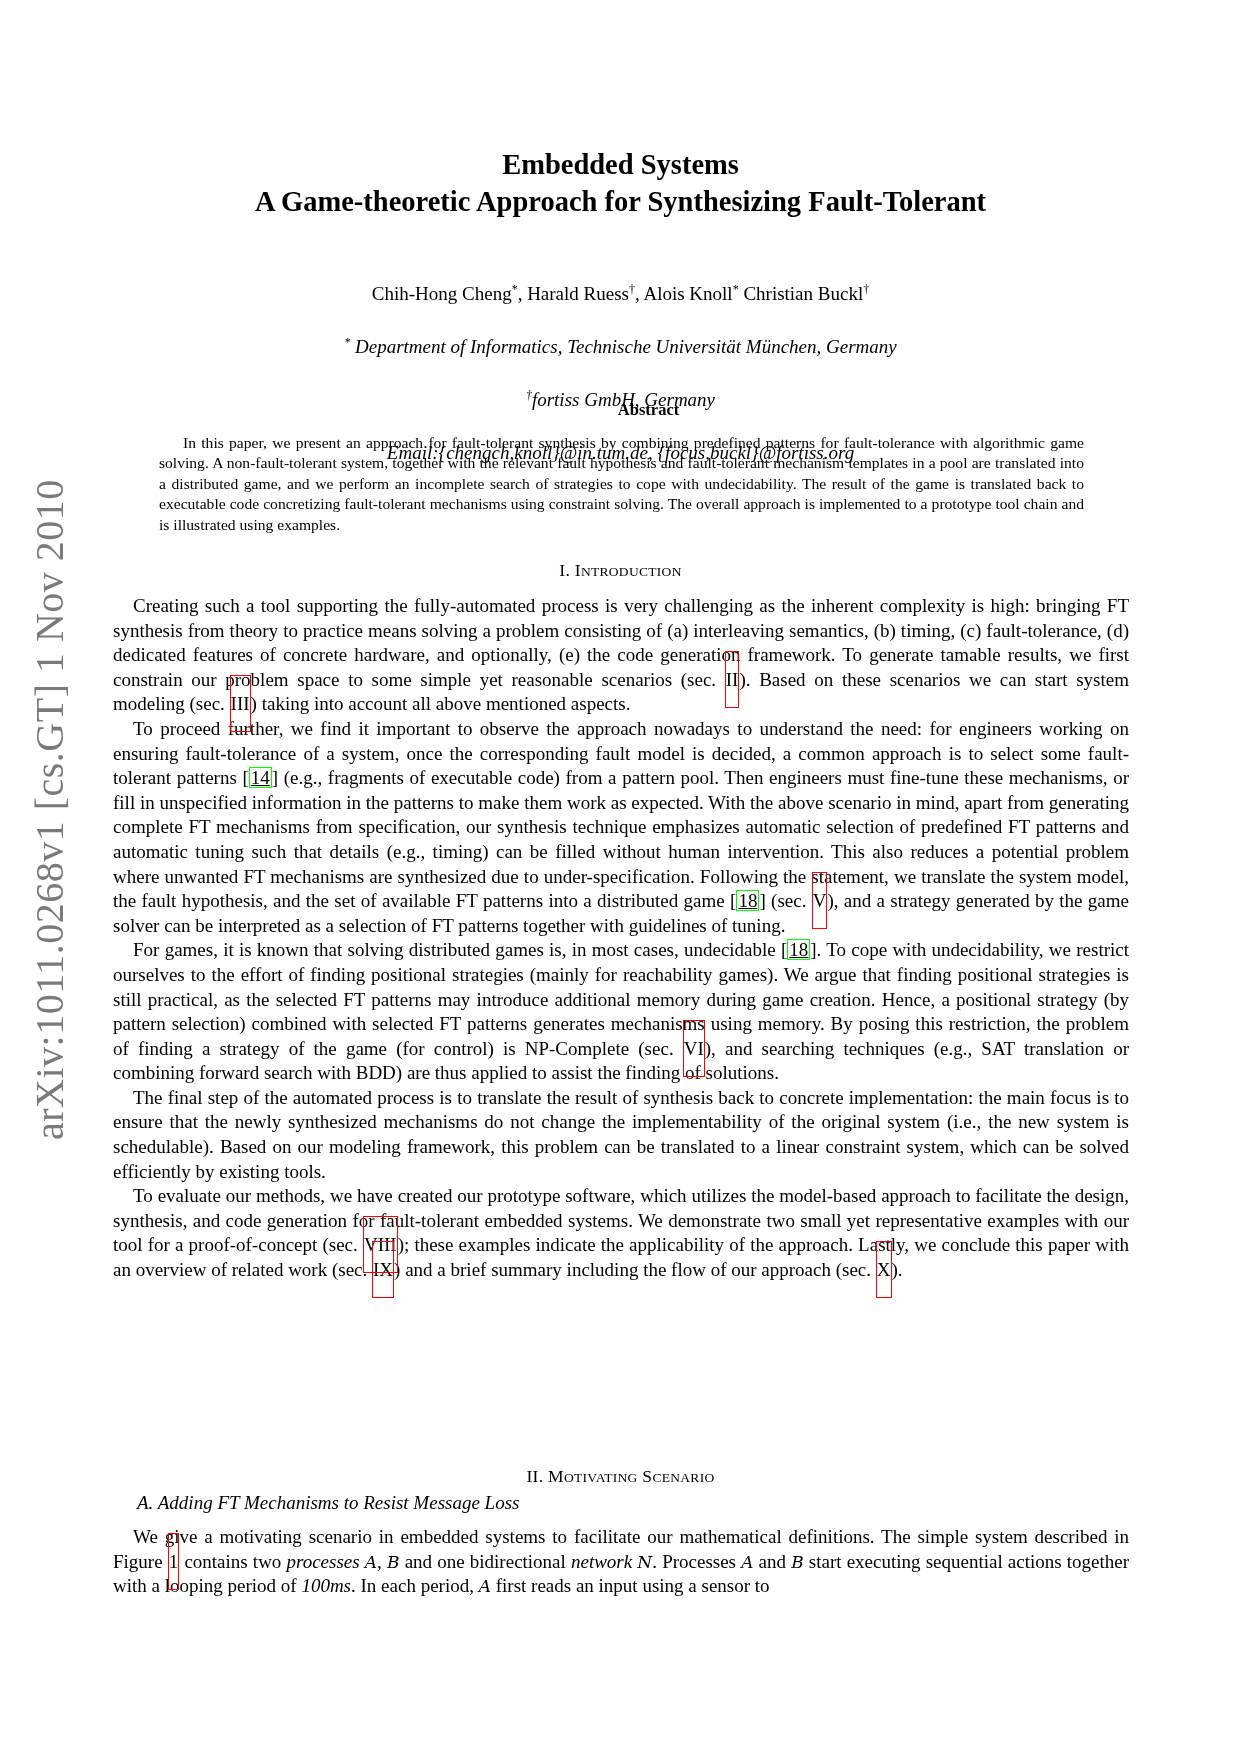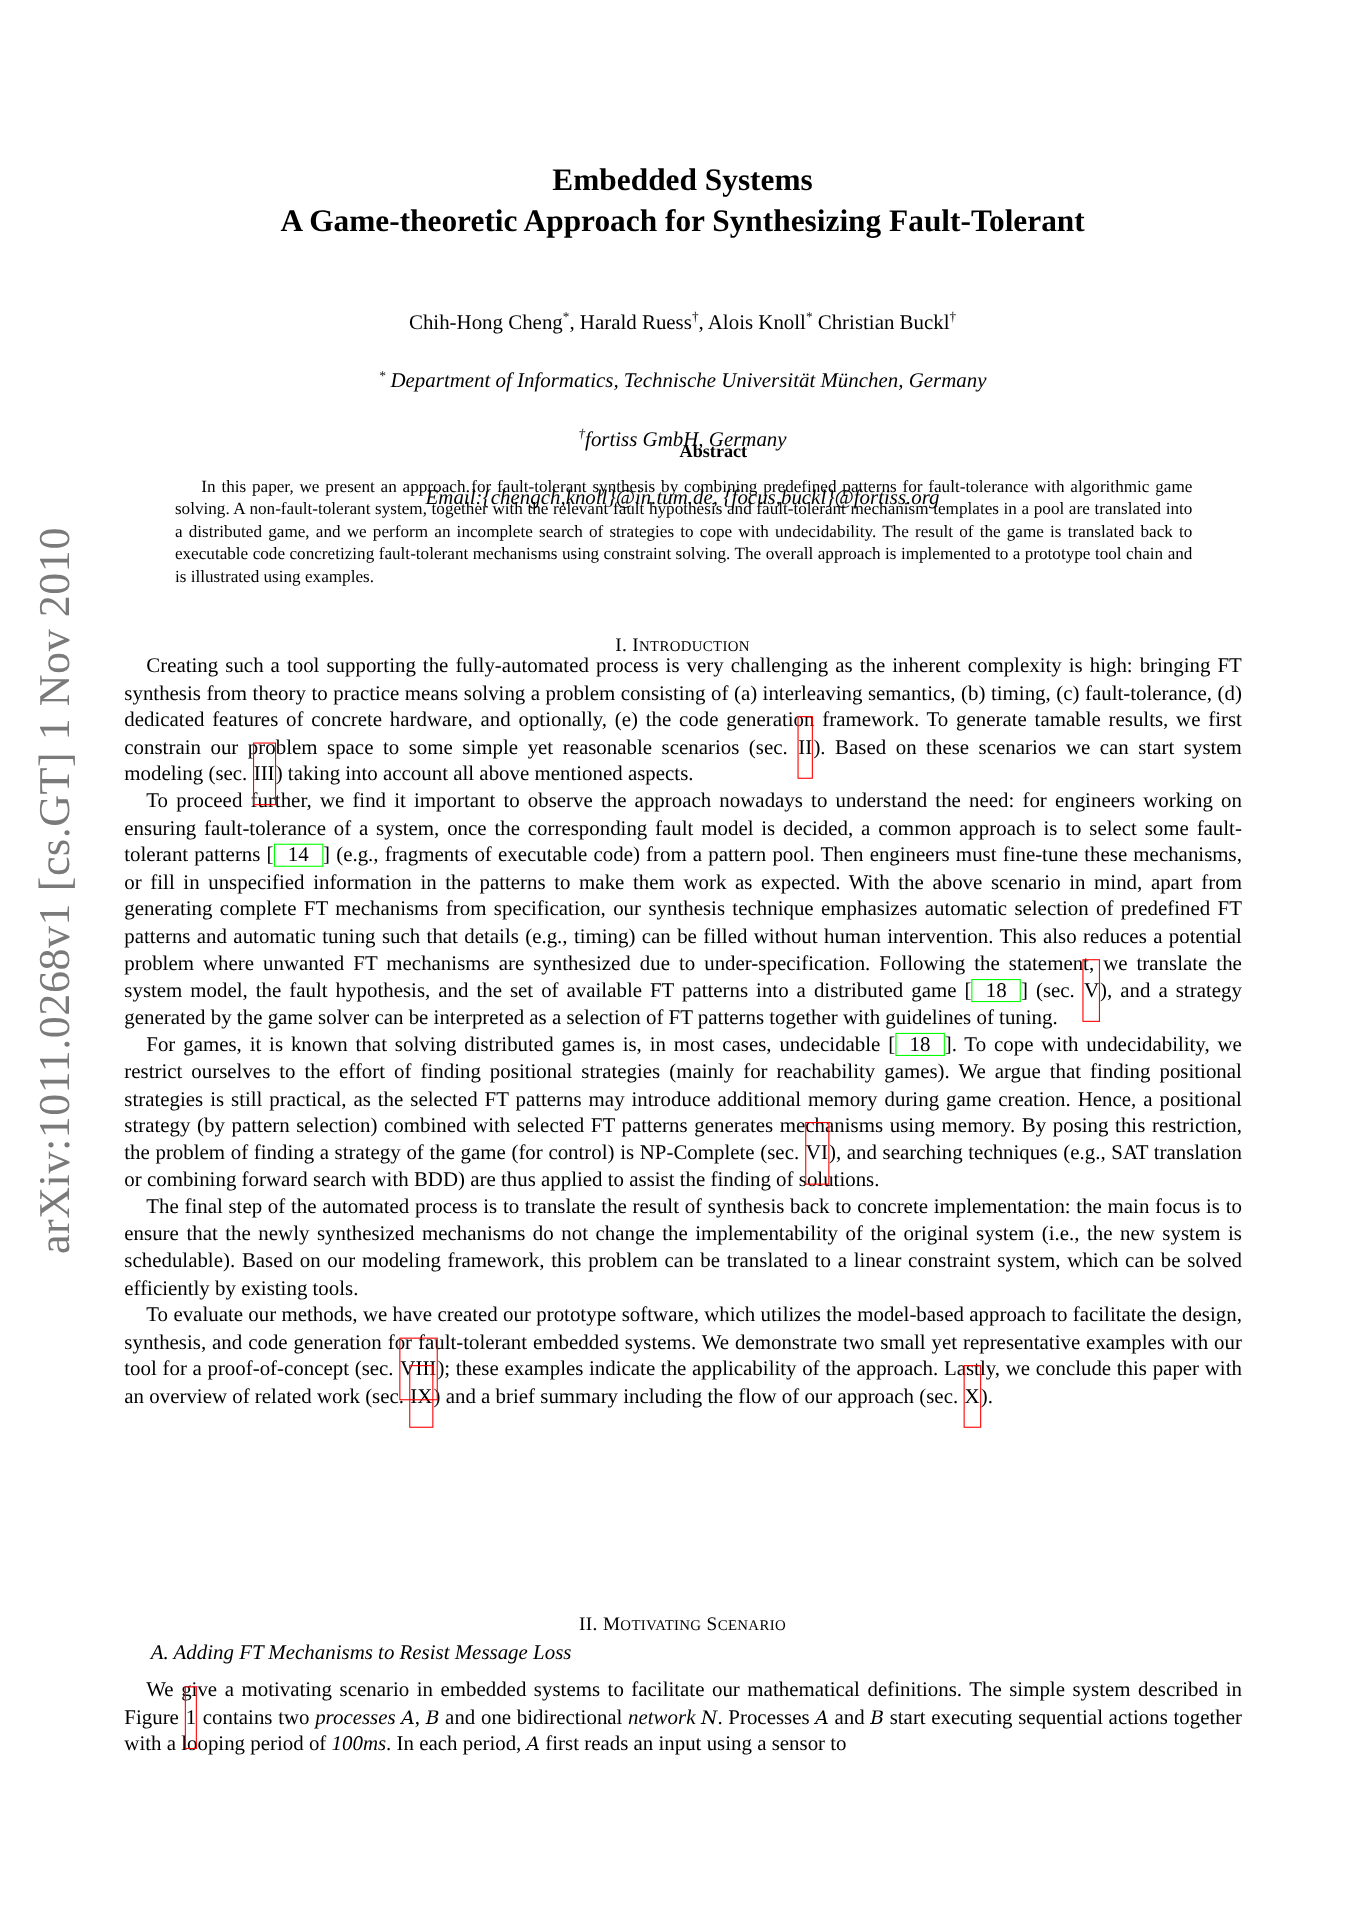--- a/index.html
+++ b/index.html
@@ -39,21 +39,21 @@
   .section-heading .sc { font-size: 13.5px; }
   .body-text {
     position: absolute; left: 113px; width: 1016px;
     font-size: 19px; line-height: 24.6px; text-align: justify;
   }
   .body-text p { margin: 0; text-indent: 20px; }
   .subsection {
     position: absolute; left: 113px; font-style: italic; font-size: 19px; margin-left: 24px;
   }
   .ref-sec { outline: 1.6px solid #ff0000; outline-offset: -1px; padding: 18px 1px; }
-  .ref-cite { outline: 1.6px solid #00ff00; outline-offset: -1px; padding: 0 13px; }
+  .ref-cite { outline: 1.6px solid #00ff00; outline-offset: -1px; padding: 0 2px; text-decoration: underline; }
   .math { font-style: italic; }
   .cal { font-family: "DejaVu Serif", serif; font-style: italic; font-size: 17px; }
 </style>
 </head>
 <body>
 
 <div class="arxiv-stamp">arXiv:1011.0268v1  [cs.GT]  1 Nov 2010</div>
 
 <div class="title">
   <div>Embedded Systems</div>
@@ -68,21 +68,21 @@
     <span>Christian Buckl</span><sup>†</sup>
   </div>
   <div class="it"><sup>*</sup> <span>Department of Informatics, Technische Universität München, Germany</span></div>
   <div class="it"><sup>†</sup><span>fortiss GmbH, Germany</span></div>
   <div class="it">Email:{chengch,knoll}@in.tum.de, {focus,buckl}@fortiss.org</div>
 </div>
 
 <div class="abstract-title">Abstract</div>
 <div class="abstract-body">In this paper, we present an approach for fault-tolerant synthesis by combining predefined patterns for fault-tolerance with algorithmic game solving. A non-fault-tolerant system, together with the relevant fault hypothesis and fault-tolerant mechanism templates in a pool are translated into a distributed game, and we perform an incomplete search of strategies to cope with undecidability. The result of the game is translated back to executable code concretizing fault-tolerant mechanisms using constraint solving. The overall approach is implemented to a prototype tool chain and is illustrated using examples.</div>
 
-<div class="section-heading" style="top:576px;">
+<div class="section-heading" style="top:560px;">
   <span>I.</span>
   <span>I</span><span class="sc">NTRODUCTION</span>
 </div>
 
 <div class="body-text" style="top:594px;">
   <p><span>Creating such a tool supporting the fully-automated process is very challenging as the inherent complexity is high: bringing FT synthesis from theory to practice means solving a problem consisting of (a) interleaving semantics, (b) timing, (c) fault-tolerance, (d) dedicated features of concrete hardware, and optionally, (e) the code generation framework. To generate tamable results, we first constrain our problem space to some simple yet reasonable scenarios (sec. </span><span class="ref-sec">II</span><span>). Based on these scenarios we can start system modeling (sec. </span><span class="ref-sec">III</span><span>) taking into account all above mentioned aspects.</span></p>
   <p><span>To proceed further, we find it important to observe the approach nowadays to understand the need: for engineers working on ensuring fault-tolerance of a system, once the corresponding fault model is decided, a common approach is to select some fault-tolerant patterns [</span><span class="ref-cite">14</span><span>] (e.g., fragments of executable code) from a pattern pool. Then engineers must fine-tune these mechanisms, or fill in unspecified information in the patterns to make them work as expected. With the above scenario in mind, apart from generating complete FT mechanisms from specification, our synthesis technique emphasizes automatic selection of predefined FT patterns and automatic tuning such that details (e.g., timing) can be filled without human intervention. This also reduces a potential problem where unwanted FT mechanisms are synthesized due to under-specification. Following the statement, we translate the system model, the fault hypothesis, and the set of available FT patterns into a distributed game [</span><span class="ref-cite">18</span><span>] (sec. </span><span class="ref-sec">V</span><span>), and a strategy generated by the game solver can be interpreted as a selection of FT patterns together with guidelines of tuning.</span></p>
   <p><span>For games, it is known that solving distributed games is, in most cases, undecidable [</span><span class="ref-cite">18</span><span>]. To cope with undecidability, we restrict ourselves to the effort of finding positional strategies (mainly for reachability games). We argue that finding positional strategies is still practical, as the selected FT patterns may introduce additional memory during game creation. Hence, a positional strategy (by pattern selection) combined with selected FT patterns generates mechanisms using memory. By posing this restriction, the problem of finding a strategy of the game (for control) is NP-Complete (sec. </span><span class="ref-sec">VI</span><span>), and searching techniques (e.g., SAT translation or combining forward search with BDD) are thus applied to assist the finding of solutions.</span></p>
   <p>The final step of the automated process is to translate the result of synthesis back to concrete implementation: the main focus is to ensure that the newly synthesized mechanisms do not change the implementability of the original system (i.e., the new system is schedulable). Based on our modeling framework, this problem can be translated to a linear constraint system, which can be solved efficiently by existing tools.</p>
   <p><span>To evaluate our methods, we have created our prototype software, which utilizes the model-based approach to facilitate the design, synthesis, and code generation for fault-tolerant embedded systems. We demonstrate two small yet representative examples with our tool for a proof-of-concept (sec. </span><span class="ref-sec">VIII</span><span>); these examples indicate the applicability of the approach. Lastly, we conclude this paper with an overview of related work (sec. </span><span class="ref-sec">IX</span><span>) and a brief summary including the flow of our approach (sec. </span><span class="ref-sec">X</span><span>).</span></p>

